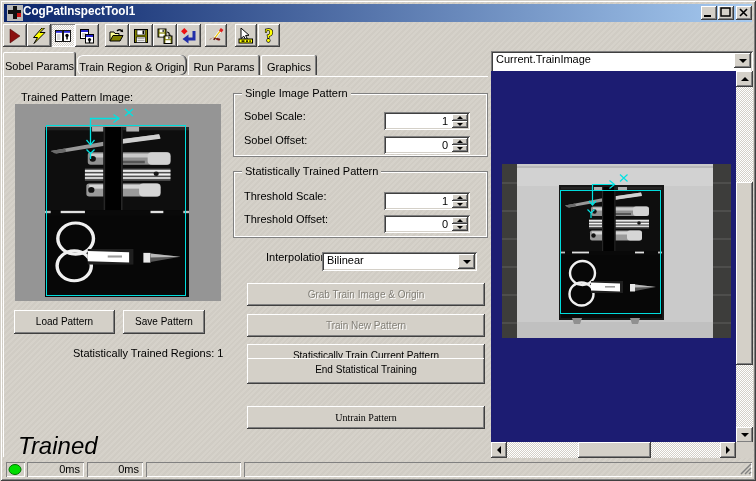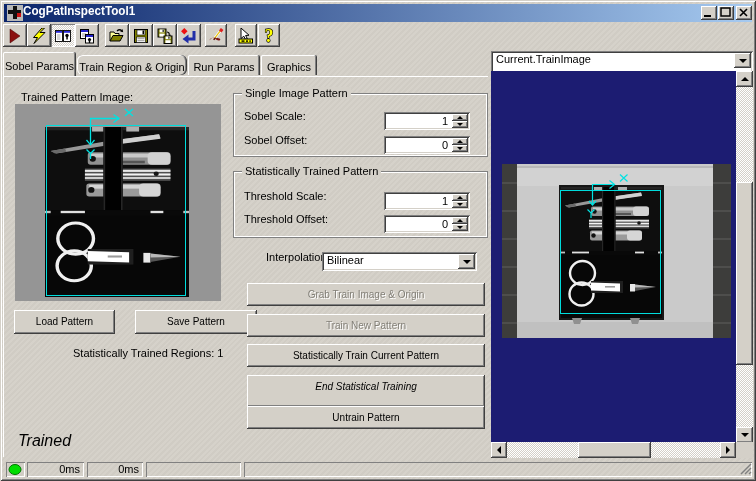--- a/index.html
+++ b/index.html
@@ -208,23 +208,23 @@
   <rect x="31.5" y="21.5" width="139" height="170" fill="none" stroke="#00dcdc" stroke-width="1"></rect>
   <g stroke="#00e2e2" stroke-width="1.3" fill="none">
    <path d="M75.5 40.5 L75.5 14.5 L104 14.5"></path>
    <path d="M98.5 10.5 L104 14.5 L98.5 18.5"></path>
    <path d="M71.5 36 L75.5 40.8 L79.5 36"></path>
    <path d="M110 5 L118 12 M118 5 L110 12"></path>
    <path d="M71.5 45.5 L75.5 49.5 L79.5 45.5 M75.5 49.5 L75.5 55"></path>
   </g>
 </svg>
 <div class="abs r btn" style="left:14px;top:310px;width:101px;height:24px;line-height:24px;">Load Pattern</div>
-<div class="abs r btn" style="left:123px;top:310px;width:122px;height:24px;line-height:24px;margin-left:12px;">Save Pattern</div>
+<div class="abs r btn" style="left:123px;top:310px;width:82px;height:24px;line-height:24px;">Save Pattern</div>
 <div class="abs" style="left:73px;top:347px;">Statistically Trained Regions: 1</div>
-<div class="abs" style="left:18px;top:432px;font-size:16px;font-style:italic;">Trained</div>
+<div class="abs" style="left:18px;top:432px;font-size:24px;font-style:italic;">Trained</div>
 
 <div class="abs" style="left:233px;top:93px;width:255px;height:64px;box-shadow:inset 1px 1px 0 #808080,inset -1px -1px 0 #808080,inset 2px 2px 0 #fff,inset -2px -2px 0 #fff;"></div>
 <div class="abs" style="left:242px;top:87px;background:#d4d0c8;padding:0 3px;">Single Image Pattern</div>
 <div class="abs" style="left:244px;top:110px;">Sobel Scale:</div>
 <div class="abs" style="left:244px;top:134px;">Sobel Offset:</div>
 <div class="abs" style="left:233px;top:171px;width:255px;height:67px;box-shadow:inset 1px 1px 0 #808080,inset -1px -1px 0 #808080,inset 2px 2px 0 #fff,inset -2px -2px 0 #fff;"></div>
 <div class="abs" style="left:242px;top:165px;background:#d4d0c8;padding:0 3px;">Statistically Trained Pattern</div>
 <div class="abs" style="left:244px;top:190px;">Threshold Scale:</div>
 <div class="abs" style="left:244px;top:213px;">Threshold Offset:</div>
 <div class="abs" style="left:244px;top:251px;margin-left:22px;">Interpolation:</div>
@@ -269,22 +269,22 @@
 <div class="abs s" style="left:322px;top:252px;width:155px;height:19px;background:#fff;">
   <div style="margin:2px 0 0 5px;">Bilinear</div>
   <div class="r arrowbtn abs" style="right:2px;top:2px;width:17px;height:15px;">
       <div style="width:0;height:0;border:4px solid transparent;border-top:4px solid #000;margin-top:4px;"></div>
     </div>
 </div>
 
 <div class="abs r btn dis" style="left:247px;top:283px;width:238px;height:23px;line-height:23px;">Grab Train Image &amp; Origin</div>
 <div class="abs r btn dis" style="left:247px;top:314px;width:238px;height:23px;line-height:23px;">Train New Pattern</div>
 <div class="abs r btn" style="left:247px;top:344px;width:238px;height:23px;line-height:23px;">Statistically Train Current Pattern</div>
-<div class="abs r btn" style="left:247px;top:375px;width:238px;height:32px;line-height:23px;font-style:italic;">End Statistical Training</div>
-<div class="abs r btn" style="left:247px;top:406px;width:238px;height:23px;line-height:23px;">Untrain Pattern</div>
+<div class="abs r btn" style="left:247px;top:358px;width:238px;height:26px;line-height:23px;">End Statistical Training</div>
+<div class="abs r btn" style="left:247px;top:406px;width:238px;height:23px;line-height:23px;font-family:Liberation Serif, serif;">Untrain Pattern</div>
 
 <div class="abs s" style="left:491px;top:51px;width:262px;height:30px;background:#fff;">
   <div style="margin:2px 0 0 5px;">Current.TrainImage</div>
   <div class="r arrowbtn abs" style="right:2px;top:2px;width:17px;height:15px;">
       <div style="width:0;height:0;border:4px solid transparent;border-top:4px solid #000;margin-top:4px;"></div>
     </div>
 </div>
 
 <div class="abs" style="left:491px;top:71px;width:245px;height:371px;background:#1c1c72;"></div>
 <svg class="abs" style="left:502px;top:164px;" width="229" height="174" viewBox="0 0 229 174">

